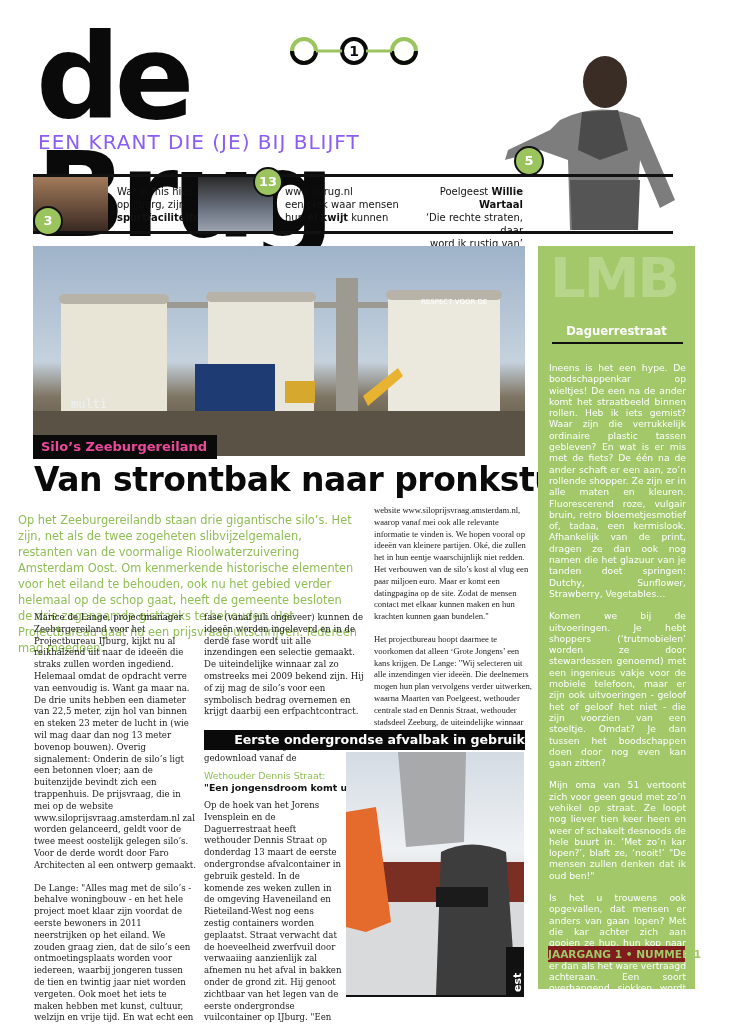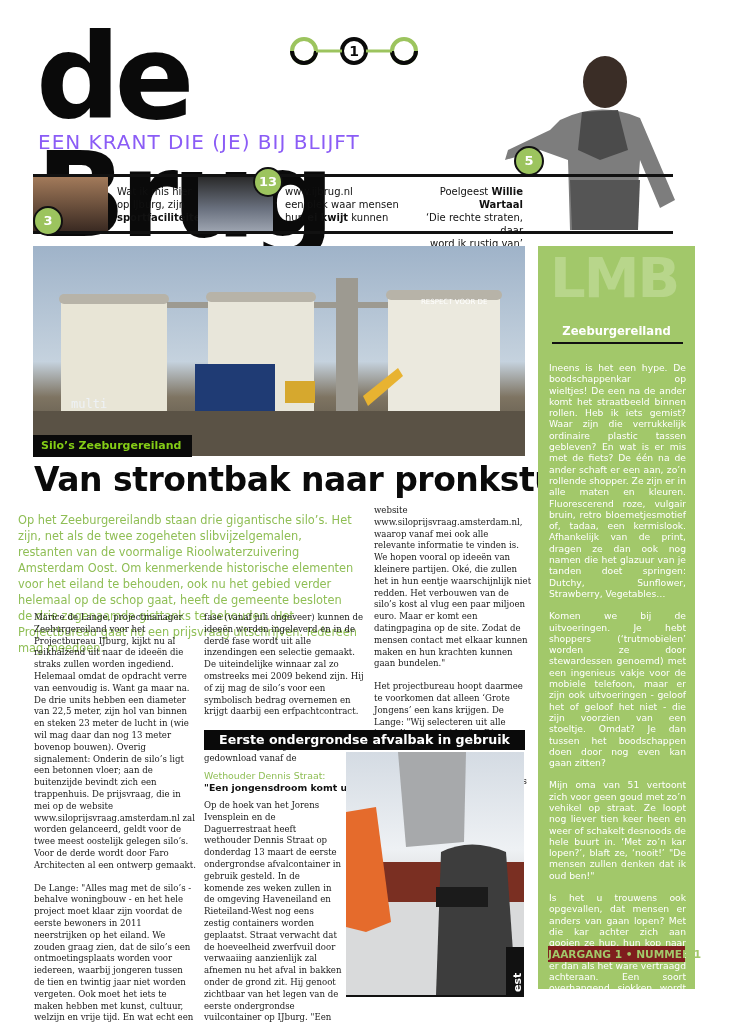--- a/index.html
+++ b/index.html
@@ -16,30 +16,30 @@
   #strip { left:33px; top:174px; width:640px; height:54px; border-top:3px solid #111; border-bottom:3px solid #111; }
   .teaser-photo { position:absolute; top:0; height:54px; }
   .teaser-text { position:absolute; top:8px; font-size:10px; line-height:13px; color:#111; }
   .teaser-text b { font-weight:bold; }
   .badge { position:absolute; width:26px; height:26px; border-radius:50%; background:#9cc45e; border:2px solid #111; color:#fff; font-size:13px; text-align:center; line-height:26px; font-weight:bold; }
 
   #man { left:500px; top:40px; width:195px; height:190px; }
 
   
   #hero { left:33px; top:246px; width:492px; height:210px; overflow:hidden; background:linear-gradient(#9fb3c9 0%, #c5d2de 55%, #7e7462 72%, #4d473d 100%); }
-  #hero-caption { left:33px; top:435px; background:#0a0a0a; color:#84cc16; font-weight:bold; font-size:11px; padding:4px 10px 5px 8px; }
+  #hero-caption { left:33px; top:435px; background:#0a0a0a; color:#ec4899; font-weight:bold; font-size:13px; padding:4px 10px 5px 8px; }
 
   #headline { left:34px; top:460px; font-size:33px; font-weight:bold; letter-spacing:-0.5px; color:#0a0a0a; white-space:nowrap; }
   #lead { left:18px; top:504px; width:340px; font-size:11.4px; line-height:16px; color:#8fbe55;margin-top:8px; }
 
   .col { position:absolute; font-family:"DejaVu Serif", serif; font-size:8.6px; line-height:11.8px; color:#1a1a1a; }
   .col p { margin:0 0 11px 0; }
 
   
-  #box2-title { left:204px; top:730px; width:321px; height:20px; background:#0a0a0a; color:#fff; font-weight:bold; font-size:12.6px; text-align:center; line-height:20px; }
+  #box2-title { left:204px; top:730px; width:321px; height:20px; background:#0a0a0a; color:#fff; font-weight:bold; font-size:12.6px; text-align:right; line-height:20px; }
   #box2-kicker { left:204px; top:770px; font-size:9.4px; color:#8fbe55; }
   #box2-quote { left:204px; top:782px; font-size:9.4px; font-weight:bold; color:#111; }
   #box2-photo { left:346px; top:752px; width:178px; height:243px; overflow:hidden; background:linear-gradient(#d4dbe3, #eef1f4 40%, #c9c9c6 70%, #8a8a8a); border-bottom:2px solid #111; }
 
   
   #sidebar { left:538px; top:246px; width:157px; height:743px; background:#a2c86a; }
   #sb-logo { position:absolute; left:12px; top:4px; font-size:56px; font-weight:bold; color:#b8d68b; letter-spacing:-2px; line-height:1; }
   #sb-title { position:absolute; left:0; width:157px; top:78px; text-align:center; color:#fff; font-weight:bold; font-size:11.6px; }
   #sb-rule { position:absolute; left:14px; width:131px; top:96px; height:2px; background:#111; }
   #sb-text { position:absolute; left:11px; top:116px; width:137px; color:#fff; font-size:9.2px; line-height:11.3px; text-align:justify; }
@@ -121,21 +121,21 @@
 
 <div class="col" style="left:34px;top:612px;width:162px;">
   <p>Marice de Lange, projectmanager Zeeburgereiland voor het Projectbureau IJburg, kijkt nu al reikhalzend uit naar de ideeën die straks zullen worden ingediend. Helemaal omdat de opdracht verre van eenvoudig is. Want ga maar na. De drie units hebben een diameter van 22,5 meter, zijn hol van binnen en steken 23 meter de lucht in (wie wil mag daar dan nog 13 meter bovenop bouwen). Overig signalement: Onderin de silo’s ligt een betonnen vloer; aan de buitenzijde bevindt zich een trappenhuis. De prijsvraag, die in mei op de website www.siloprijsvraag.amsterdam.nl zal worden gelanceerd, geldt voor de twee meest oostelijk gelegen silo’s. Voor de derde wordt door Faro Architecten al een ontwerp gemaakt.</p>
   <p>De Lange: "Alles mag met de silo’s - behalve woningbouw - en het hele project moet klaar zijn voordat de eerste bewoners in 2011 neerstrijken op het eiland. We zouden graag zien, dat de silo’s een ontmoetingsplaats worden voor iedereen, waarbij jongeren tussen de tien en twintig jaar niet worden vergeten. Ook moet het iets te maken hebben met kunst, cultuur, welzijn en vrije tijd. En wat echt een must is: de uiteindelijke winnaar moet ook de echte gebruiker zijn. Wie oh wie, komt er in dat ronde tonnetje te zitten! Dat willen we weten."</p>
 
 </div>
 <div class="col" style="left:204px;top:612px;width:162px;">
   <p>fase (vanaf juli ongeveer) kunnen de ideeën worden ingeleverd en in de derde fase wordt uit alle inzendingen een selectie gemaakt. De uiteindelijke winnaar zal zo omstreeks mei 2009 bekend zijn. Hij of zij mag de silo’s voor een symbolisch bedrag overnemen en krijgt daarbij een erfpachtcontract.</p>
   <p>De Lange: "Inschrijfformulieren kunnen te zijner tijd worden gedownload vanaf de</p>
 </div>
-<div class="col" style="left:374px;top:505px;width:158px;">
+<div class="col" style="left:374px;top:505px;width:158px;font-family:Liberation Serif, serif;">
   <p>website www.siloprijsvraag.amsterdam.nl, waarop vanaf mei ook alle relevante informatie te vinden is. We hopen vooral op ideeën van kleinere partijen. Oké, die zullen het in hun eentje waarschijnlijk niet redden. Het verbouwen van de silo’s kost al vlug een paar miljoen euro. Maar er komt een datingpagina op de site. Zodat de mensen contact met elkaar kunnen maken en hun krachten kunnen gaan bundelen."</p>
   <p>Het projectbureau hoopt daarmee te voorkomen dat alleen ‘Grote Jongens’ een kans krijgen. De Lange: "Wij selecteren uit alle inzendingen vier ideeën. Die deelnemers mogen hun plan vervolgens verder uitwerken, waarna Maarten van Poelgeest, wethouder centrale stad en Dennis Straat, wethouder stadsdeel Zeeburg, de uiteindelijke winnaar zullen bepalen."</p>
 </div>
 
 <div id="box2-title" class="abs">Eerste ondergrondse afvalbak in gebruik</div>
 <div id="box2-kicker" class="abs">Wethouder Dennis Straat:</div>
 <div id="box2-quote" class="abs">"Een jongensdroom komt uit"</div>
 <div class="col" style="left:204px;top:800px;width:138px;">
   <p>Op de hoek van het Jorens Ivensplein en de Daguerrestraat heeft wethouder Dennis Straat op donderdag 13 maart de eerste ondergrondse afvalcontainer in gebruik gesteld. In de komende zes weken zullen in de omgeving Haveneiland en Rieteiland-West nog eens zestig containers worden geplaatst. Straat verwacht dat de hoeveelheid zwerfvuil door verwaaiing aanzienlijk zal afnemen nu het afval in bakken onder de grond zit. Hij genoot zichtbaar van het legen van de eerste ondergrondse vuilcontainer op IJburg. "Een jongensdroom komt uit."</p>
 </div>
@@ -147,21 +147,21 @@
     <path d="M0 60 L30 55 L45 170 L20 180 L0 175 Z" fill="#e56b2c"></path>
     <path d="M95 100 Q125 85 160 100 L170 243 L90 243 Z" fill="#3d3d3d"></path>
     <rect x="90" y="135" width="52" height="20" fill="#1b1b1b"></rect>
     <rect x="160" y="195" width="18" height="48" fill="#111"></rect>
     <text x="175" y="240" fill="#fff" font-size="11" font-weight="bold" font-family="DejaVu Sans, sans-serif" transform="rotate(-90 175 240)">est</text>
   </svg>
 </div>
 
 <div id="sidebar" class="abs">
   <div id="sb-logo">LMB</div>
-  <div id="sb-title">Zeeburgereiland</div>
+  <div id="sb-title">Daguerrestraat</div>
   <div id="sb-rule"></div>
   <div id="sb-text">
     <p>Ineens is het een hype. De boodschappenkar op wieltjes! De een na de ander komt het straatbeeld binnen rollen. Heb ik iets gemist? Waar zijn die verrukkelijk ordinaire plastic tassen gebleven? En wat is er mis met de fiets? De één na de ander schaft er een aan, zo’n rollende shopper. Ze zijn er in alle maten en kleuren. Fluorescerend roze, vulgair bruin, retro bloemetjesmotief of, tadaa, een kermislook. Afhankelijk van de print, dragen ze dan ook nog namen die het glazuur van je tanden doet springen: Dutchy, Sunflower, Strawberry, Vegetables…</p>
     <p>Komen we bij de uitvoeringen. Je hebt shoppers (‘trutmobielen’ worden ze door stewardessen genoemd) met een ingenieus vakje voor de mobiele telefoon, maar er zijn ook uitvoeringen - geloof het of geloof het niet - die zijn voorzien van een stoeltje. Omdat? Je dan tussen het boodschappen doen door nog even kan gaan zitten?</p>
     <p>Mijn oma van 51 vertoont zich voor geen goud met zo’n vehikel op straat. Ze loopt nog liever tien keer heen en weer of schakelt desnoods de hele buurt in. ‘Met zo’n kar lopen?’, blaft ze, ‘nooit!’ "De mensen zullen denken dat ik oud ben!"</p>
     <p>Is het u trouwens ook opgevallen, dat mensen er anders van gaan lopen? Met die kar achter zich aan gooien ze hup, hun kop naar voren. En het lichaam komt er dan als het ware vertraagd achteraan. Een soort overhangend sjokken wordt het. De tred is traag.</p>
     <p>Alles leuk en aardig, maar mij niet gezien. Voorlopig heb ik nog een kinderwagen. En daarna zal ik me wel weer ouderwets een breuk gaan sjouwen met een tas links en een tas rechts. Tenzij…nou ja. Wie dan leeft, wie dan zorgt.</p>
   </div>
   <div id="sb-footer">JAARGANG 1 • NUMMER 1</div>
 </div>

